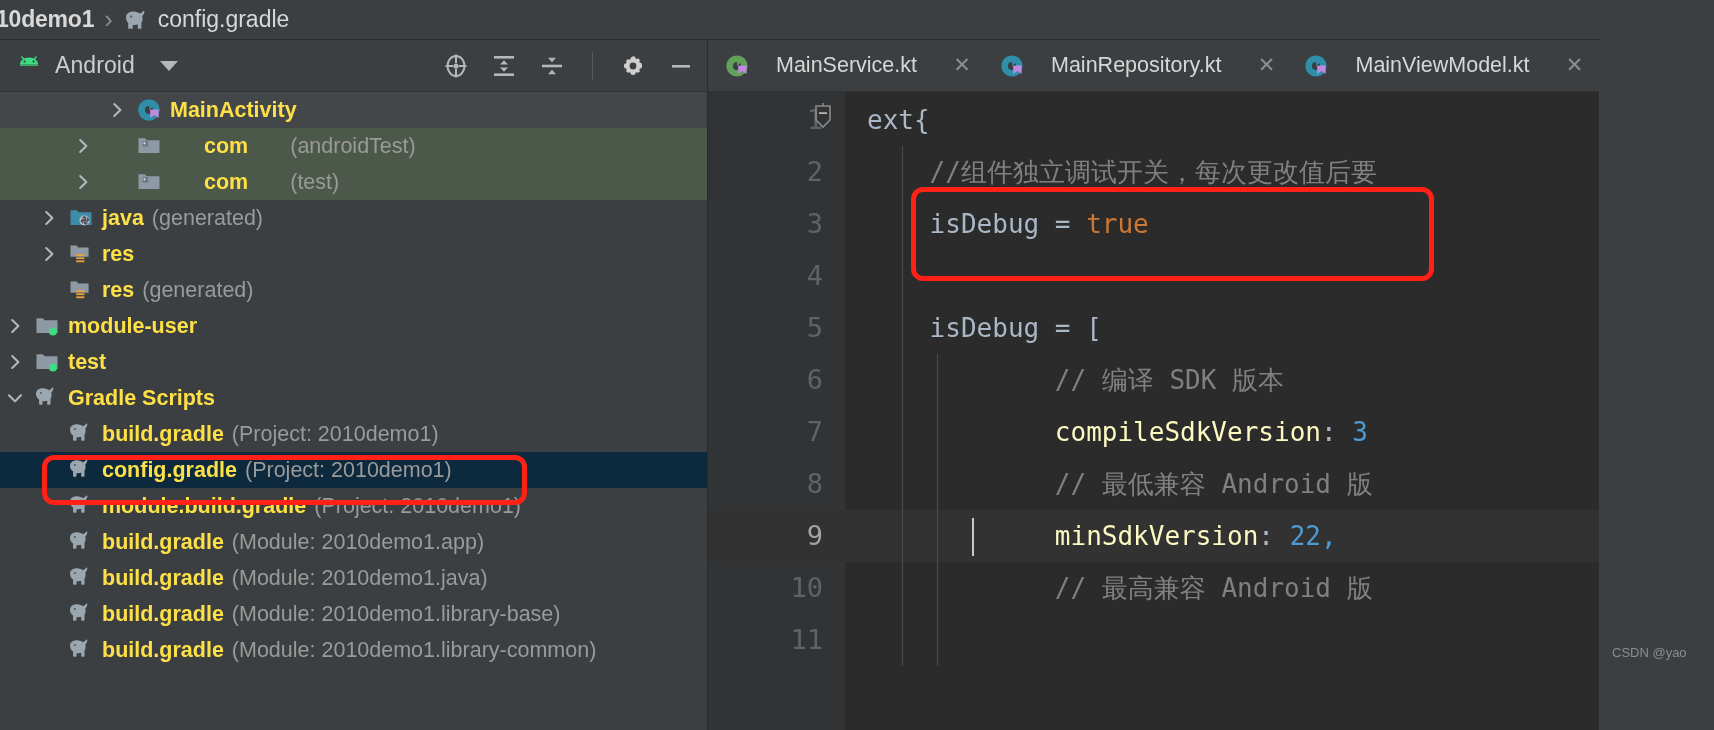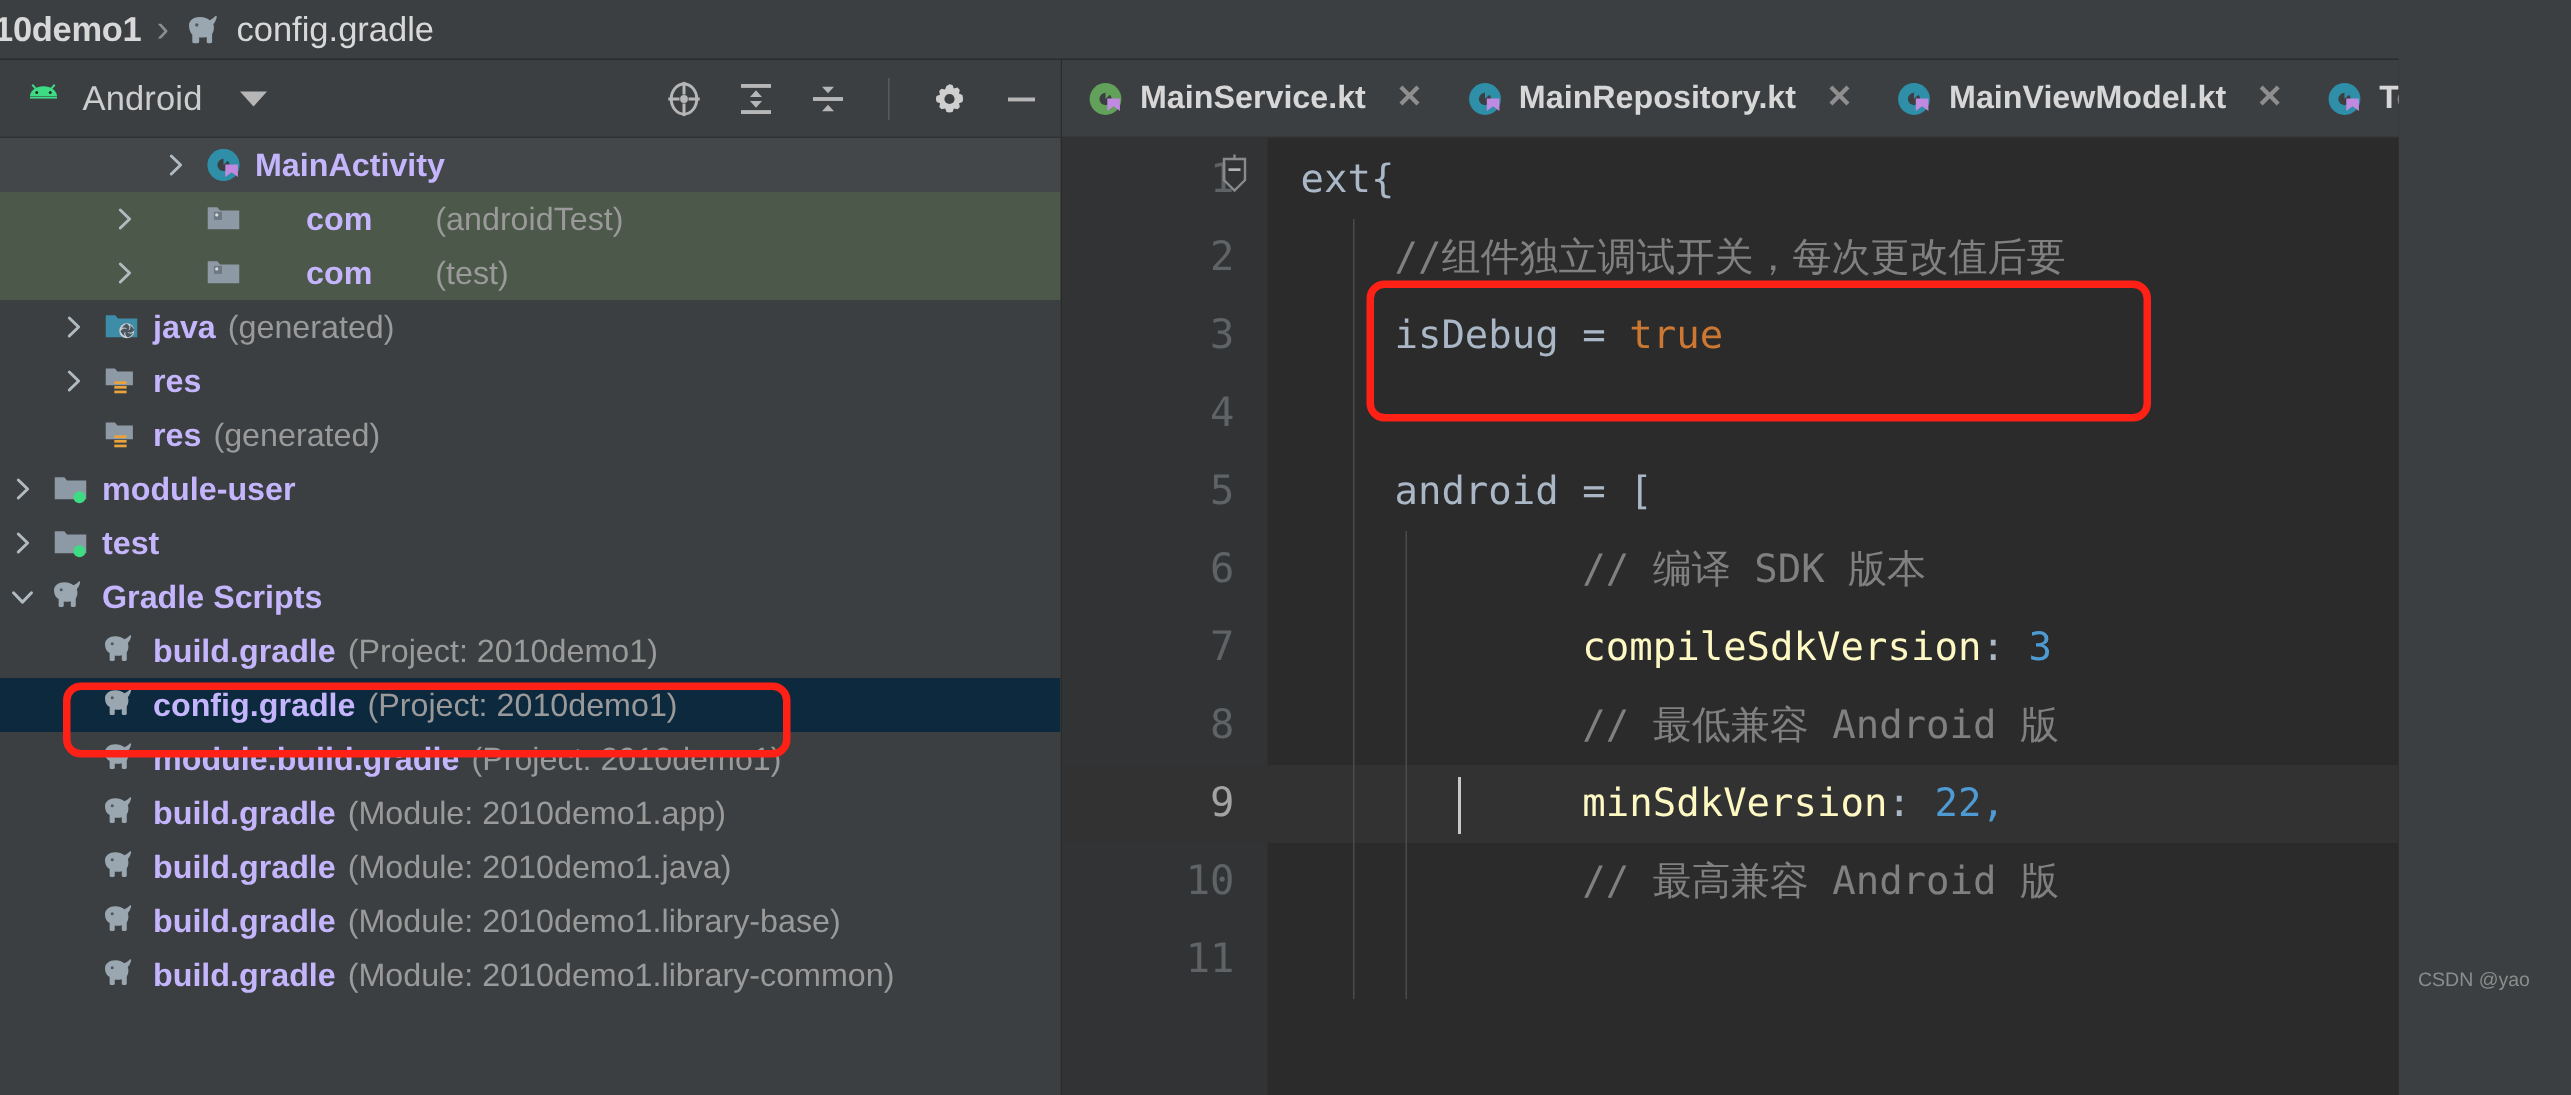--- a/index.html
+++ b/index.html
@@ -80,43 +80,42 @@
   }
   .trow.hl-green { background: #4c5849; gap: 34px; }
   .trow.selected { background: #0d293e; }
   .chev {
     width: 22px; height: 22px; flex: 0 0 22px;
     display: flex; align-items: center; justify-content: center;
     color: #a9b7c6;
   }
   .chev svg { display:block; }
   .ticon { width: 26px; height: 26px; flex: 0 0 26px; margin-right: 8px; display:flex; align-items:center;}
-  .tname { font-weight: bold; color: #c4b5fd; }
+  .tname { font-weight: bold; color: #fde047; }
   .tsub { color: #9a9a9a; font-weight: normal; margin-left: 8px; }
 
   
   .right-panel {
     flex: 1 1 auto; min-width: 0;
     display: flex; flex-direction: column;
     background: #2b2b2b;
   }
   .tabbar {
     height: 52px; flex: 0 0 52px;
     background: #3c3f41;
     display: flex; align-items: stretch;
     border-bottom: 1px solid #323232;
     overflow: hidden;
   }
   .tab {
     display: flex; align-items: center;
-    padding: 0 10px 0 16px; gap: 10px;
+    padding: 0 10px 0 16px; gap: 26px;
     color: #d7d7d7; font-size: 21.5px;
     position: relative; flex: 0 0 auto;
     border-right: 0;
-    font-weight: bold;
   }
   .tab .kt-ico { width: 26px; height: 26px; flex:0 0 26px; }
   .tab .tab-x {
     width: 22px; height: 22px; margin-left: 8px;
     color: #8e8e8e; font-size: 21px; line-height: 20px;
     text-align: center; cursor: pointer;
   }
 
   
   .editor {
@@ -546,21 +545,21 @@
           </div>
         <div class="code-area" id="codearea">
             <div class="cline" style="top: 2px; padding-left: 22px;"><span class="cp">ext{</span></div>
             <span class="fold-marker" style="top: 11px; left: -34px;"><svg width="24" height="36" viewBox="0 0 24 36">
                 <path d="M5 3 h14 v14 l-7 7 l-7 -7 z" fill="none" stroke="#8a8a8a" stroke-width="1.6"></path>
                 <rect x="8" y="9.2" width="8" height="1.8" fill="#b4b4b4"></rect>
                 <line x1="12" y1="-6" x2="12" y2="3" stroke="#8a8a8a" stroke-width="1.6"></line>
               </svg></span>
             <div class="cline" style="top: 54px; padding-left: 22px;"><span class="cm">    //组件独立调试开关，每次更改值后要</span></div>
             <div class="cline" style="top: 106px; padding-left: 22px;"><span class="cp">    isDebug = </span><span class="ck">true</span></div>
-            <div class="cline" style="top: 210px; padding-left: 22px;"><span class="cp">    android = [</span></div>
+            <div class="cline" style="top: 210px; padding-left: 22px;"><span class="cp">    isDebug = [</span></div>
             <div class="cline" style="top: 262px; padding-left: 22px;"><span class="cm">            // 编译 SDK 版本</span></div>
             <div class="cline" style="top: 314px; padding-left: 22px;"><span class="cid">            compileSdkVersion</span><span class="cop">: </span><span class="cn">3</span></div>
             <div class="cline" style="top: 366px; padding-left: 22px;"><span class="cm">            // 最低兼容 Android 版</span></div>
             <div class="cline cur" style="top: 418px; padding-left: 22px;"><span class="cid">            minSdkVersion</span><span class="cop">: </span><span class="cn">22,</span></div>
             <div class="cline" style="top: 470px; padding-left: 22px;"><span class="cm">            // 最高兼容 Android 版</span></div>
             <div class="indent-guide" style="left: 91.8px; top: 262px; height: 312px;"></div>
             <div class="indent-guide" style="left: 56.9px; top: 54px; height: 520px;"></div>
             <div class="caret" style="left: 126.7px; top: 426px; height: 38px;"></div>
           </div>
       </div>

